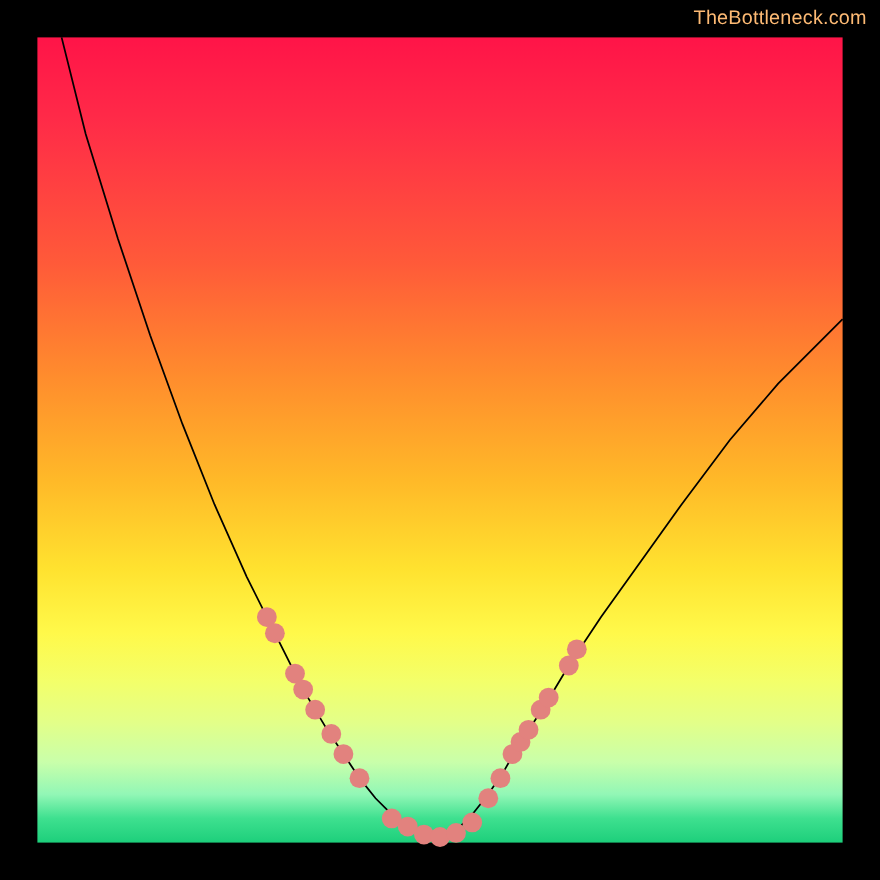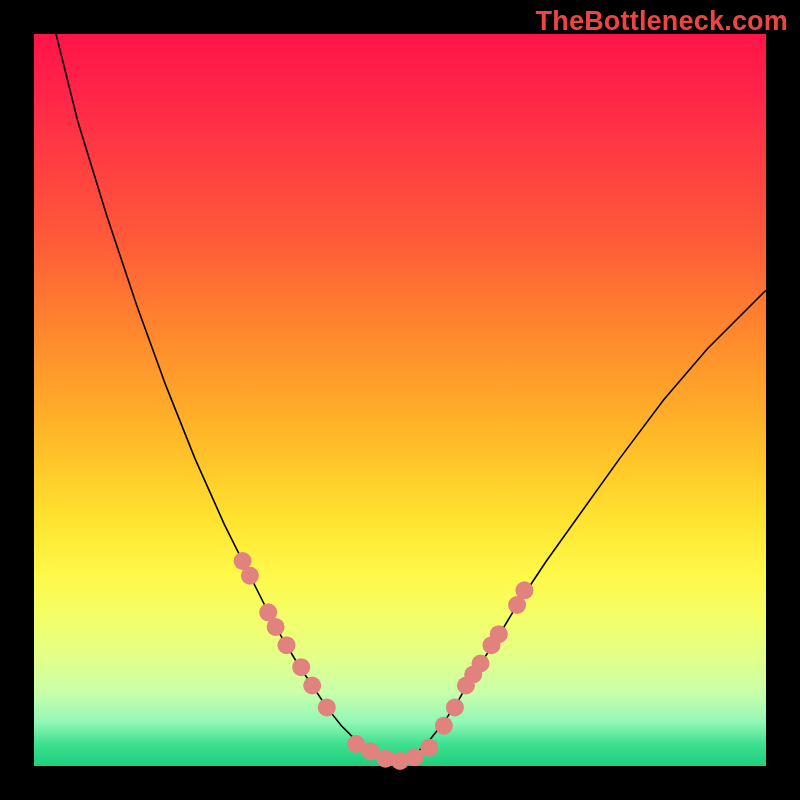--- a/index.html
+++ b/index.html
@@ -14,23 +14,23 @@
   .frame {
     position: relative;
     width: 800px;
     height: 800px;
     background: #000;
   }
   .watermark {
     position: absolute;
     top: 6px;
     right: 12px;
-    color: #ef4444;
-    font-size: 27px;
-    font-weight: 700;
+    color: #fdba74;
+    font-size: 18px;
+    font-weight: 400;
     letter-spacing: 0.2px;
     z-index: 5;
     user-select: none;
   }
   .plot-area {
     position: absolute;
     left: 34px;
     top: 34px;
     width: 732px;
     height: 732px;

